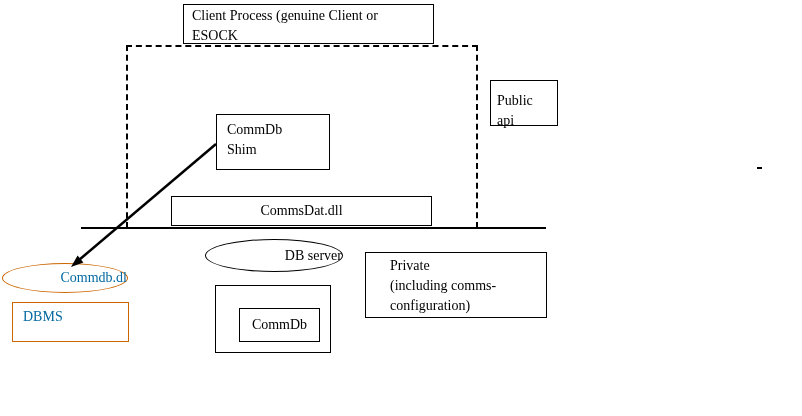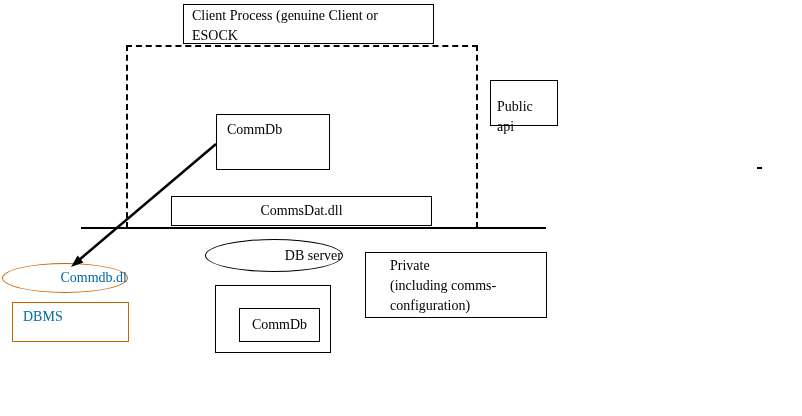--- a/index.html
+++ b/index.html
@@ -73,27 +73,28 @@
 
 <div id="canvas">
 
   <div class="dashed-region"></div>
 
   <div class="box" style="left:183px; top:4px; width:251px; height:40px; padding:1px 8px;">
     <span class="txt">Client Process (genuine Client or</span>
     <span class="txt">ESOCK</span>
   </div>
 
-  <div class="box" style="left:490px; top:80px; width:68px; height:46px; padding:16px 6px;">
+  <div class="box" style="left:490px; top:80px; width:68px; height:46px; padding:10px 6px;">
     <span class="txt">Public</span>
     <span class="txt">api</span>
   </div>
 
   <div class="box" style="left:216px; top:114px; width:114px; height:56px; padding:5px 10px;">
     <span class="txt">CommDb</span>
+    <span class="txt">Shim</span>
   </div>
 
   <div class="box" style="left:171px; top:196px; width:261px; height:30px; padding:4px 8px;text-align:center;">
     <span class="txt">CommsDat.dll</span>
   </div>
 
   <div class="base-line"></div>
 
   <div class="ellipse" style="left:205px; top:239px; width:138px; height:33px; border:1px solid #000000;">
     <span>DB server</span>

